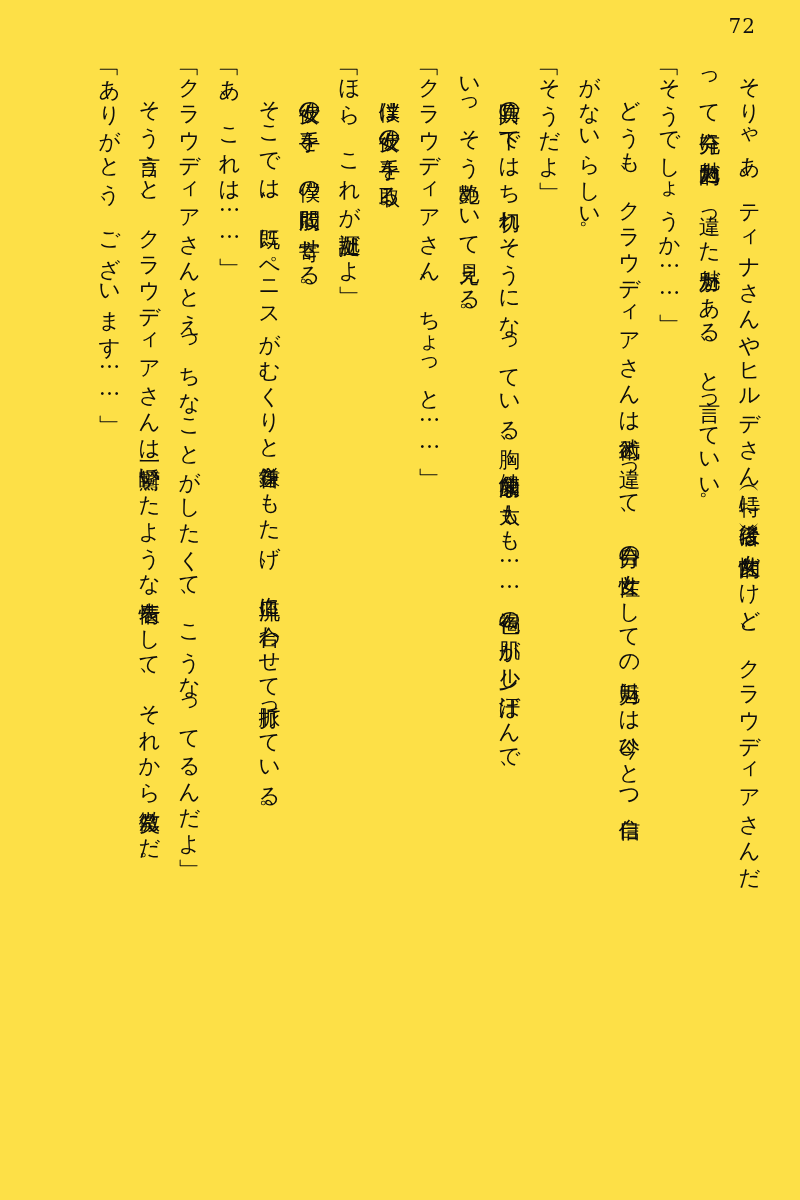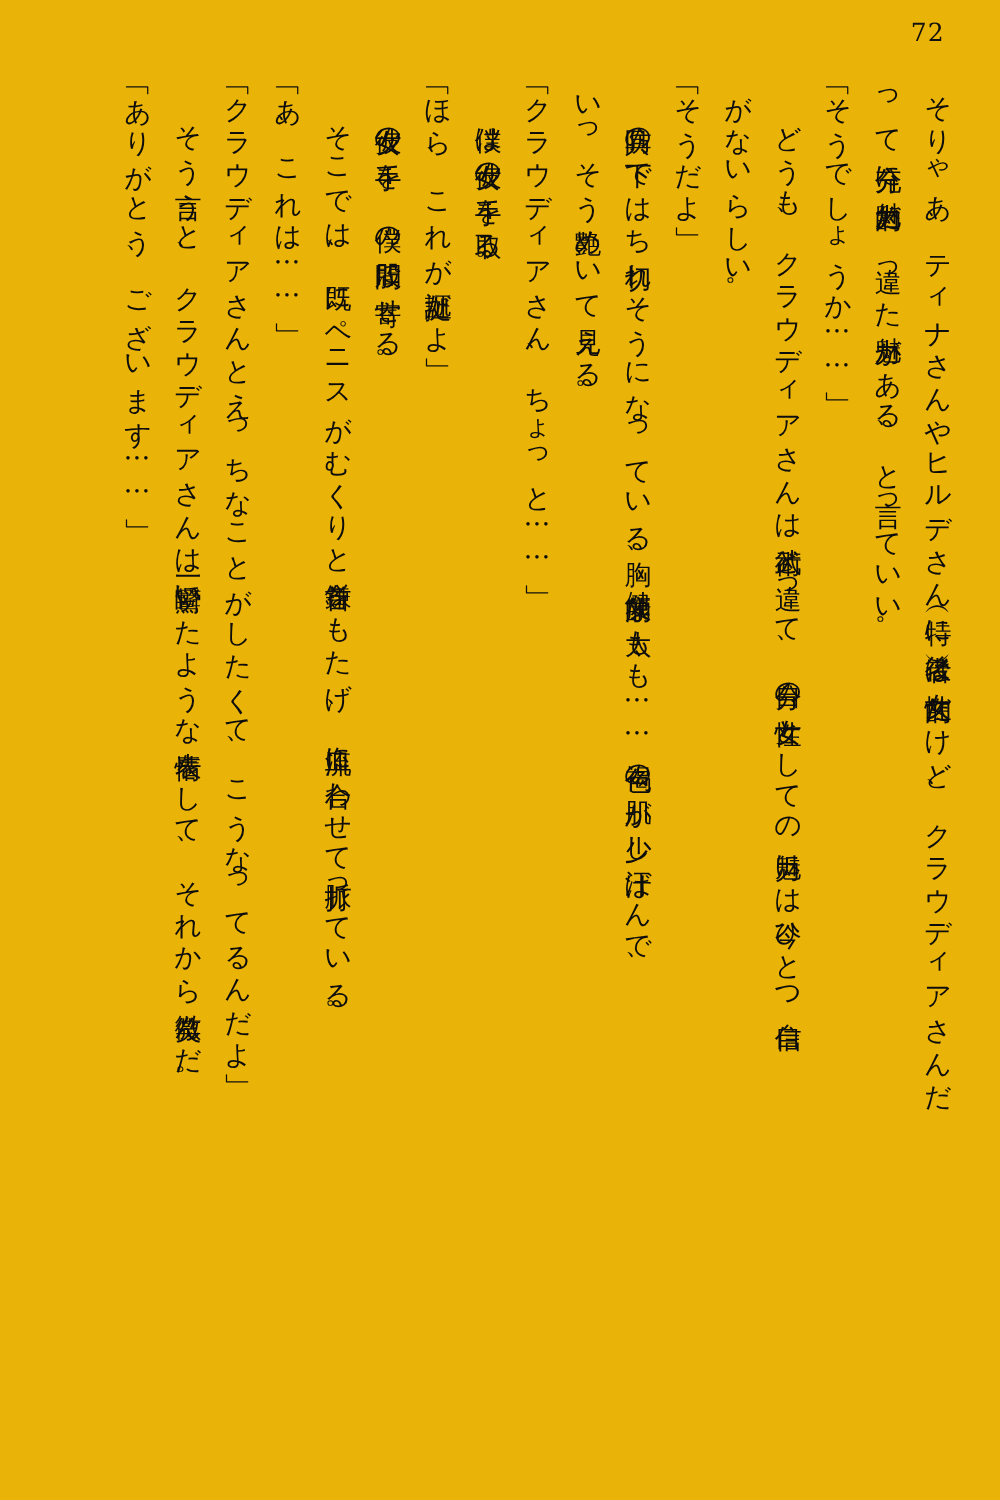--- a/index.html
+++ b/index.html
@@ -12,21 +12,21 @@
     height: 1200px;
     overflow: hidden;
     font-family: "DejaVu Serif", "Liberation Serif", serif;
     color: #000000;
   }
 
   #page {
     position: relative;
     width: 800px;
     height: 1200px;
-    background: #eab308;
+    background: #fde047;
     box-sizing: border-box;
   }
 
   
   #page-number {
     position: absolute;
     top: 14px;
     right: 44px;
     font-size: 20px;
     font-family: "DejaVu Serif", "Liberation Serif", serif;

